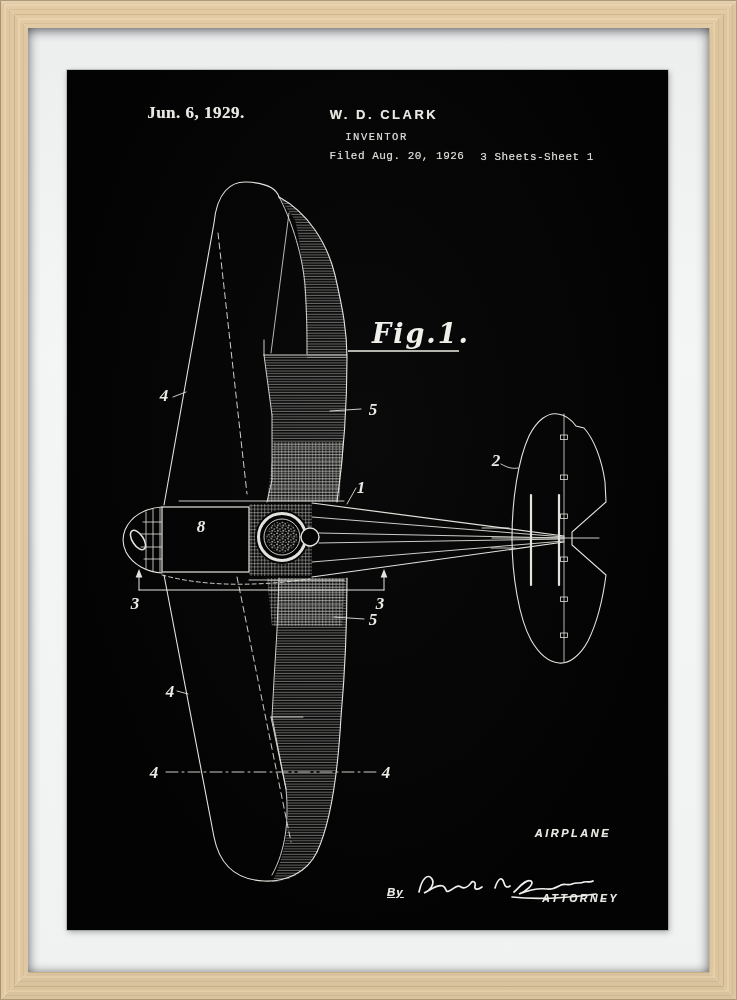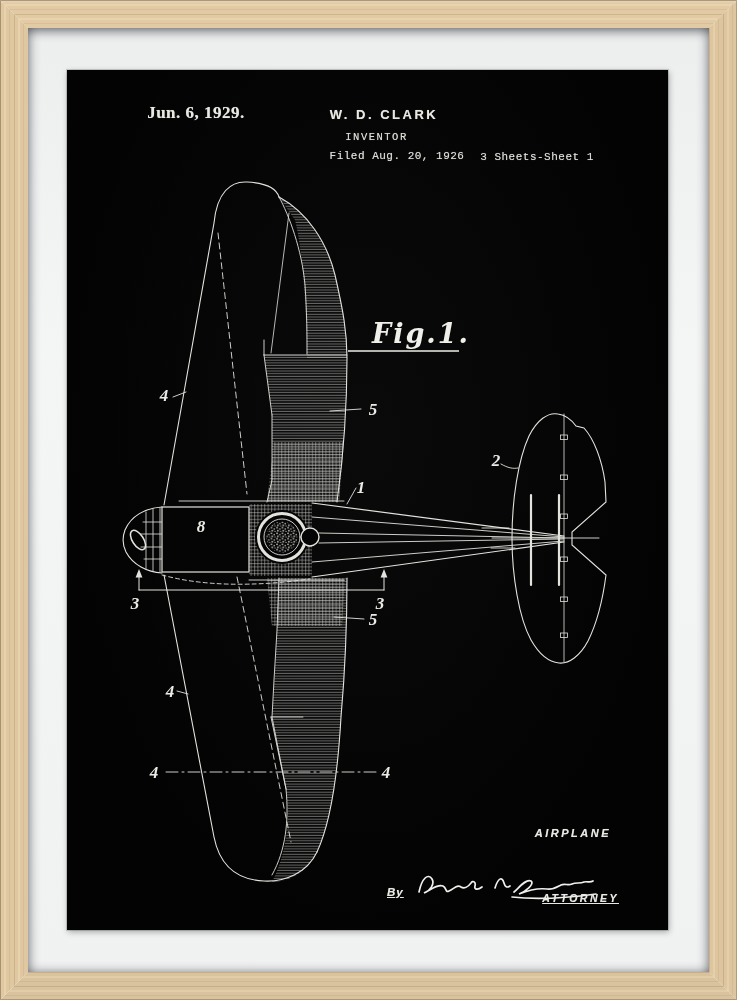--- a/index.html
+++ b/index.html
@@ -53,21 +53,21 @@
   .h-sheets{left:385px;top:81px;width:170px;text-align:center;
     font:11px "Liberation Mono",monospace;letter-spacing:.5px;color:#ddddd8;}
 
   .s-inventor{left:420px;top:757px;width:124px;text-align:right;
     font:italic 600 11px "Liberation Sans",sans-serif;letter-spacing:2.5px;}
   .s-name{left:292px;top:773px;width:255px;text-align:right;font-variant:small-caps;
     font:italic 600 17px "Liberation Sans",sans-serif;letter-spacing:2.5px;}
   .s-by{left:320px;top:816px;font-variant:small-caps;
     font:italic 600 11.5px "Liberation Sans",sans-serif;letter-spacing:1px;text-decoration:underline;}
   .s-attorney{left:436px;top:822px;width:116px;text-align:right;
-    font:italic 600 10.5px "Liberation Sans",sans-serif;letter-spacing:2.5px;text-decoration:underline;}
+    font:italic 600 10.5px "Liberation Sans",sans-serif;letter-spacing:2.5px;}
 
   svg.drawing{position:absolute;left:0;top:0;}
   .ref{font:italic 600 17px "Liberation Serif",serif;fill:#ebeae5;}
   .figlabel{font:italic 700 27px "DejaVu Serif",serif;fill:#f0efe9;letter-spacing:2px;}
 </style>
 </head>
 <body>
 
 <div class="scene">
   <div class="mat"></div>

